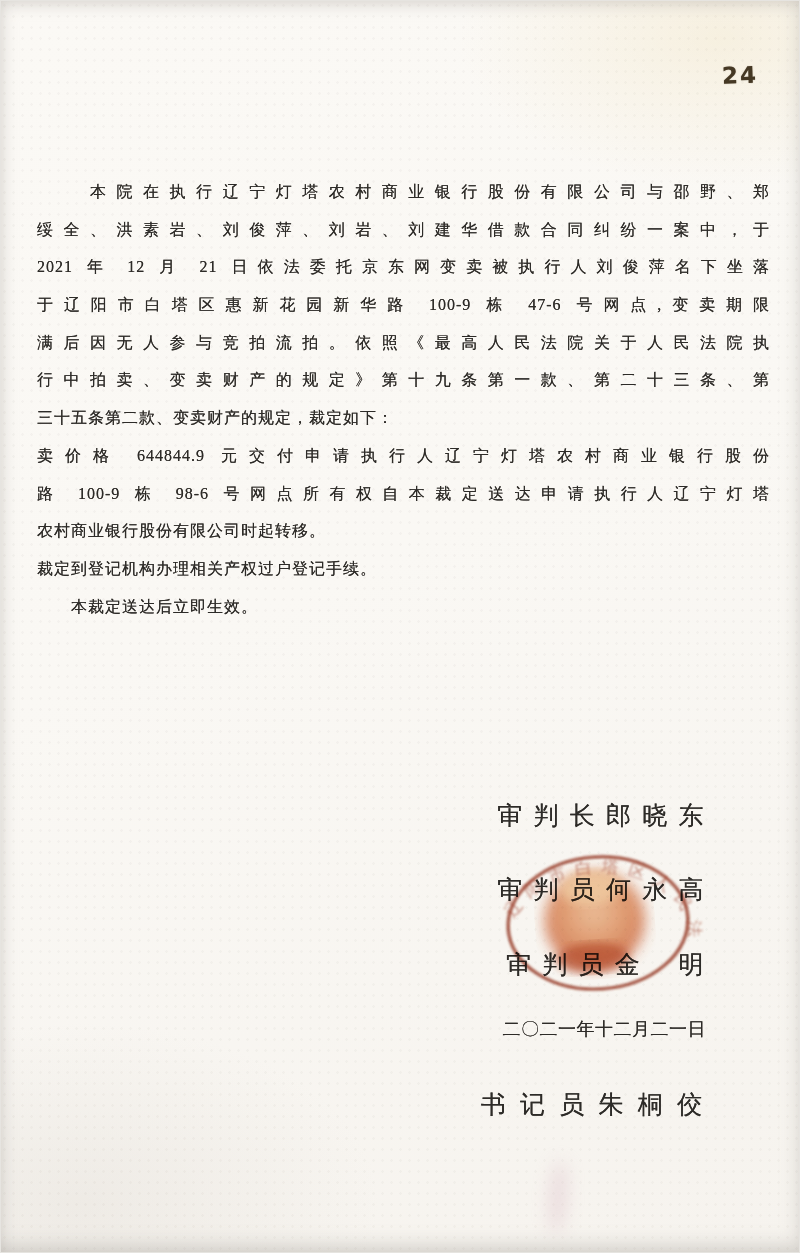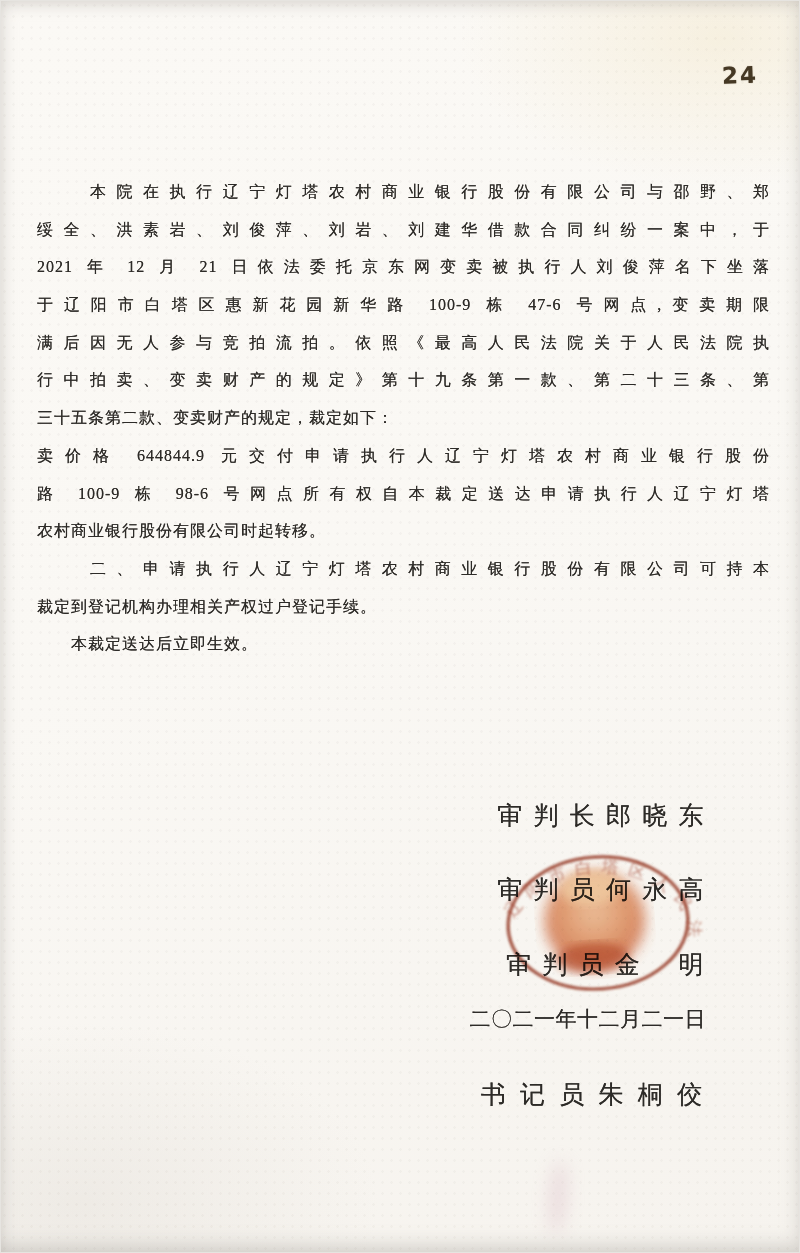--- a/index.html
+++ b/index.html
@@ -33,21 +33,21 @@
     text-shadow:0 0 .6px rgba(45,40,34,.85);
   }
   .bline{text-align:justify;text-align-last:justify;height:37.7px;white-space:nowrap;white-space:normal;}
   .bline.plast{text-align-last:left;}
   .sig-block{
     position:absolute;right:94px;top:760px;text-align:right;
     font-size:25px;line-height:37.4px;
     text-shadow:0 0 .6px rgba(45,40,34,.85);
   }
   .sig-line{letter-spacing:2.5px;margin-top:37px;}
-  .date-line{margin-top:18px;font-size:21px;letter-spacing:.5px;}
+  .date-line{margin-top:28px;font-size:18px;letter-spacing:.5px;}
   .clerk-line{margin-top:37px;letter-spacing:4px;}
   .seal{
     position:absolute;left:465px;top:828px;width:270px;height:200px;
     mix-blend-mode:multiply;opacity:.93;pointer-events:none;
   }
   .smudge{
     position:absolute;left:550px;top:1160px;width:16px;height:74px;
     background:#d9b9c4;border-radius:50%;filter:blur(9px);opacity:.45;
     transform:rotate(4deg);pointer-events:none;
   }
@@ -64,21 +64,20 @@
       <div class="bline">　　本院在执行辽宁灯塔农村商业银行股份有限公司与邵野、郑</div>
       <div class="bline">绥全、洪素岩、刘俊萍、刘岩、刘建华借款合同纠纷一案中，于</div>
       <div class="bline">2021 年 12 月 21 日依法委托京东网变卖被执行人刘俊萍名下坐落</div>
       <div class="bline">于辽阳市白塔区惠新花园新华路 100-9 栋 47-6 号网点,变卖期限</div>
       <div class="bline">满后因无人参与竞拍流拍。依照《最高人民法院关于人民法院执</div>
       <div class="bline">行中拍卖、变卖财产的规定》第十九条第一款、第二十三条、第</div>
       <div class="bline plast">三十五条第二款、变卖财产的规定，裁定如下：</div>
       <div class="bline">卖价格 644844.9 元交付申请执行人辽宁灯塔农村商业银行股份</div>
       <div class="bline">路 100-9 栋 98-6 号网点所有权自本裁定送达申请执行人辽宁灯塔</div>
       <div class="bline plast">农村商业银行股份有限公司时起转移。</div>
-      <div class="bline">　　二、申请执行人辽宁灯塔农村商业银行股份有限公司可持本</div>
       <div class="bline plast">裁定到登记机构办理相关产权过户登记手续。</div>
       <div class="bline plast">　　本裁定送达后立即生效。</div>
     </div>
 
   <div class="sig-block">
     <div>
         <div class="sig-line">审 判 长 郎 晓 东</div>
         <div class="sig-line">审 判 员 何 永 高</div>
         <div class="sig-line">审 判 员 金　 明</div>
       </div>

